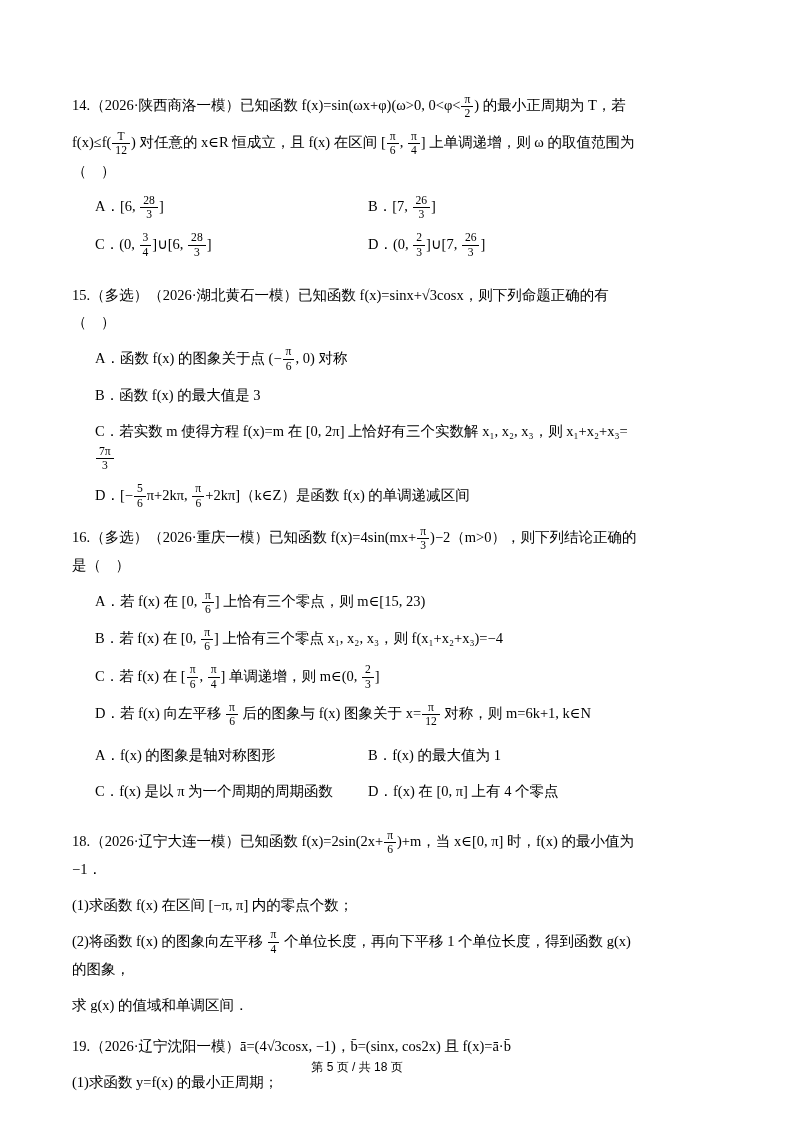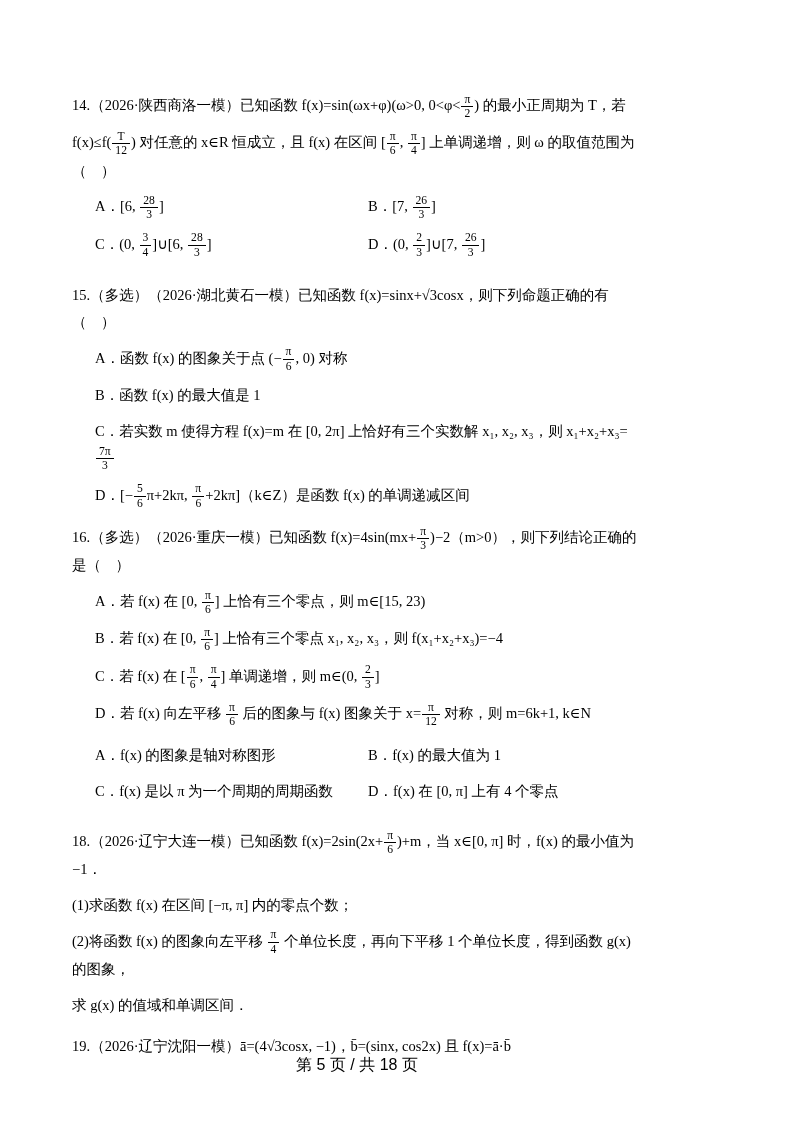--- a/index.html
+++ b/index.html
@@ -23,21 +23,21 @@
     text-align:center;
     font-size:0.8em;
     line-height:1.15;
     margin:0 1px;
   }
   .frac .num{display:block;border-bottom:1px solid #000;padding:0 3px;}
   .frac .den{display:block;padding:0 3px;}
   .footer{
     position:absolute;left:0;right:0;bottom:46px;
     text-align:center;
-    font-size:16px;
+    font-size:12px;
     font-family:"Liberation Sans","DejaVu Sans",sans-serif;
     color:#000;
   }
 </style>
 </head>
 <body>
 
 <main class="page">
 
   <section class="question">
@@ -48,21 +48,21 @@
       <p class="opt">B．[7, <span class="frac"><span class="num">26</span><span class="den">3</span></span>]</p>
       <p class="opt">C．(0, <span class="frac"><span class="num">3</span><span class="den">4</span></span>]∪[6, <span class="frac"><span class="num">28</span><span class="den">3</span></span>]</p>
       <p class="opt">D．(0, <span class="frac"><span class="num">2</span><span class="den">3</span></span>]∪[7, <span class="frac"><span class="num">26</span><span class="den">3</span></span>]</p>
     </div>
   </section>
 
   <section class="question">
     <p class="line">15.（多选）（2026·湖北黄石一模）已知函数 f(x)=sinx+√3cosx，则下列命题正确的有（　）</p>
     <div class="options">
       <p class="opt">A．函数 f(x) 的图象关于点 (−<span class="frac"><span class="num">π</span><span class="den">6</span></span>, 0) 对称</p>
-      <p class="opt">B．函数 f(x) 的最大值是 1</p>
+      <p class="opt">B．函数 f(x) 的最大值是 3</p>
       <p class="opt">C．若实数 m 使得方程 f(x)=m 在 [0, 2π] 上恰好有三个实数解 x₁, x₂, x₃，则 x₁+x₂+x₃=<span class="frac"><span class="num">7π</span><span class="den">3</span></span></p>
       <p class="opt">D．[−<span class="frac"><span class="num">5</span><span class="den">6</span></span>π+2kπ, <span class="frac"><span class="num">π</span><span class="den">6</span></span>+2kπ]（k∈Z）是函数 f(x) 的单调递减区间</p>
     </div>
   </section>
 
   <section class="question">
     <p class="line">16.（多选）（2026·重庆一模）已知函数 f(x)=4sin(mx+<span class="frac"><span class="num">π</span><span class="den">3</span></span>)−2（m&gt;0），则下列结论正确的是（　）</p>
     <div class="options">
       <p class="opt">A．若 f(x) 在 [0, <span class="frac"><span class="num">π</span><span class="den">6</span></span>] 上恰有三个零点，则 m∈[15, 23)</p>
       <p class="opt">B．若 f(x) 在 [0, <span class="frac"><span class="num">π</span><span class="den">6</span></span>] 上恰有三个零点 x₁, x₂, x₃，则 f(x₁+x₂+x₃)=−4</p>
@@ -82,16 +82,17 @@
 
   <section class="question">
     <p class="line">18.（2026·辽宁大连一模）已知函数 f(x)=2sin(2x+<span class="frac"><span class="num">π</span><span class="den">6</span></span>)+m，当 x∈[0, π] 时，f(x) 的最小值为 −1．</p>
     <p class="line">(1)求函数 f(x) 在区间 [−π, π] 内的零点个数；</p>
     <p class="line">(2)将函数 f(x) 的图象向左平移 <span class="frac"><span class="num">π</span><span class="den">4</span></span> 个单位长度，再向下平移 1 个单位长度，得到函数 g(x) 的图象，</p>
     <p class="line">求 g(x) 的值域和单调区间．</p>
   </section>
 
   <section class="question">
     <p class="line">19.（2026·辽宁沈阳一模）ā=(4√3cosx, −1)，b̄=(sinx, cos2x) 且 f(x)=ā·b̄</p>
+    <p class="line">(1)求函数 y=f(x) 的最小正周期；</p>
   </section>
 
   <div class="footer">第 5 页 / 共 18 页</div>
 </main>
 
 </body></html>

